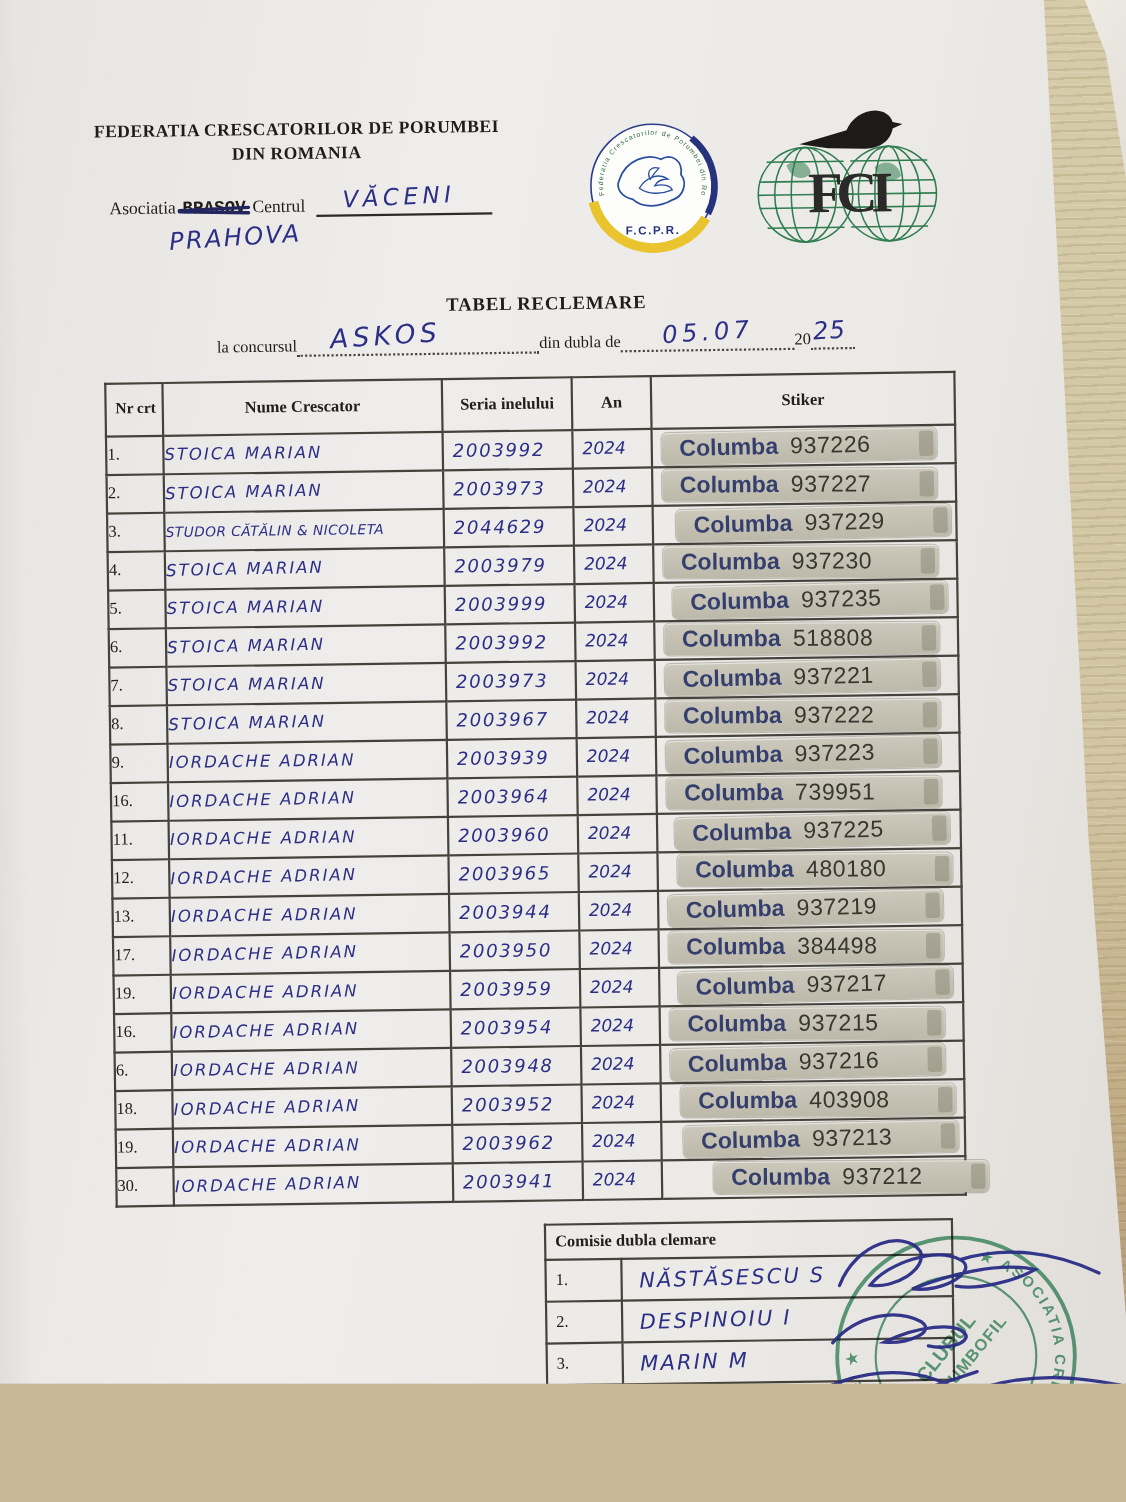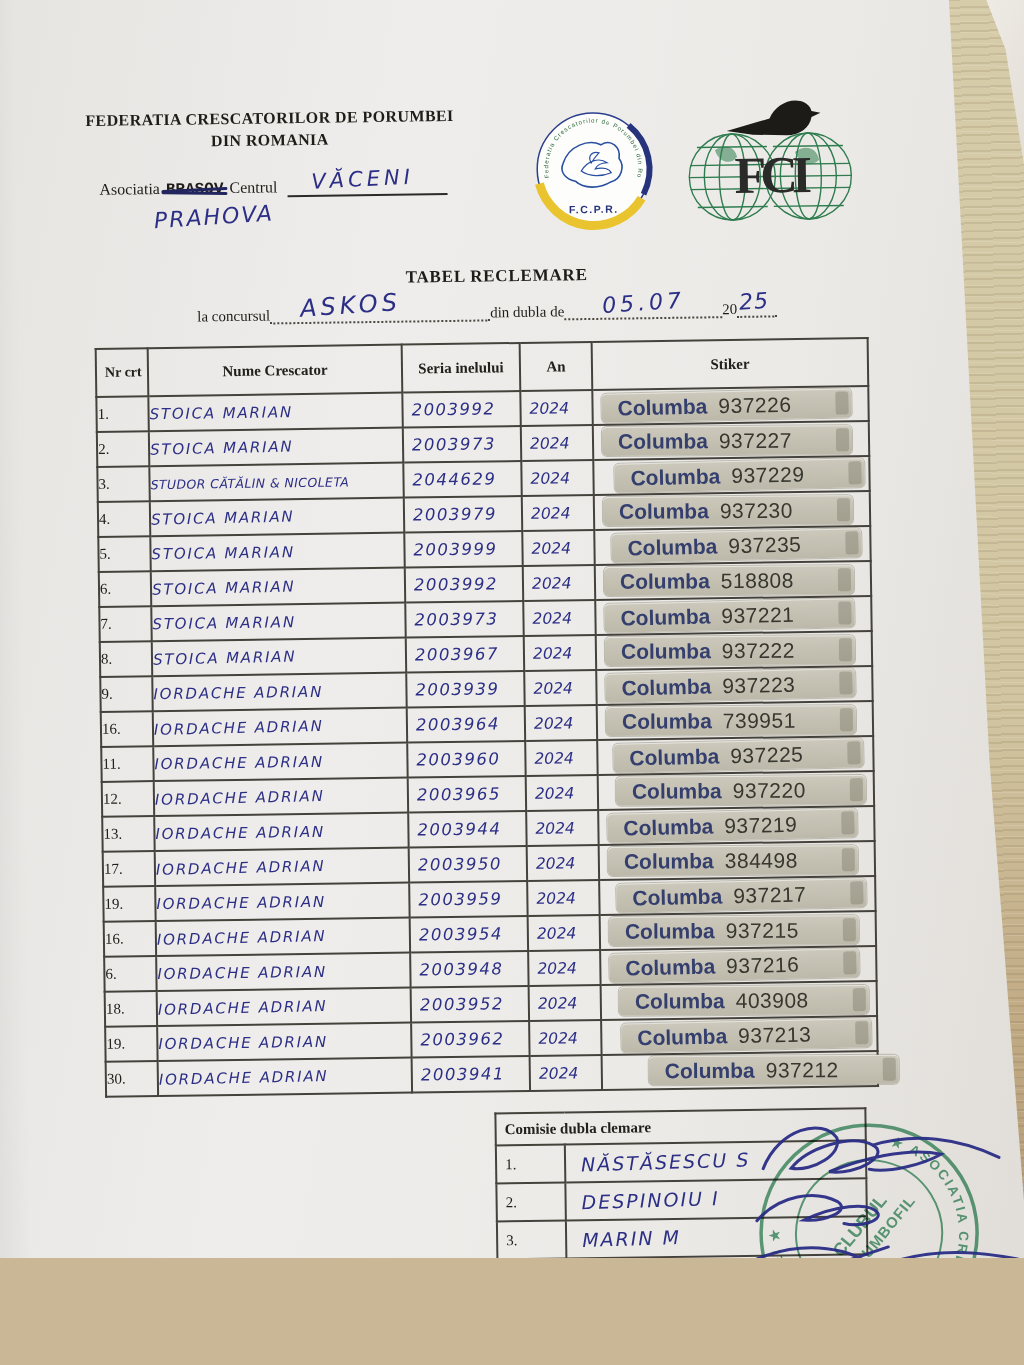--- a/index.html
+++ b/index.html
@@ -333,21 +333,21 @@
   </tr>
 
   <tr>
     <td class="c-nr">12.</td>
     <td class="c-name"><span class="hand name">IORDACHE ADRIAN</span></td>
     <td class="c-seria"><span class="hand">2003965</span></td>
     <td class="c-an"><span class="hand">2024</span></td>
     <td class="c-sticker">
       <div class="sticker">
         <span class="brand">Columba</span>
-        <span class="num">937220</span>
+        <span class="num">480180</span>
       </div>
     </td>
   </tr>
 
   <tr>
     <td class="c-nr">13.</td>
     <td class="c-name"><span class="hand name">IORDACHE ADRIAN</span></td>
     <td class="c-seria"><span class="hand">2003944</span></td>
     <td class="c-an"><span class="hand">2024</span></td>
     <td class="c-sticker">

